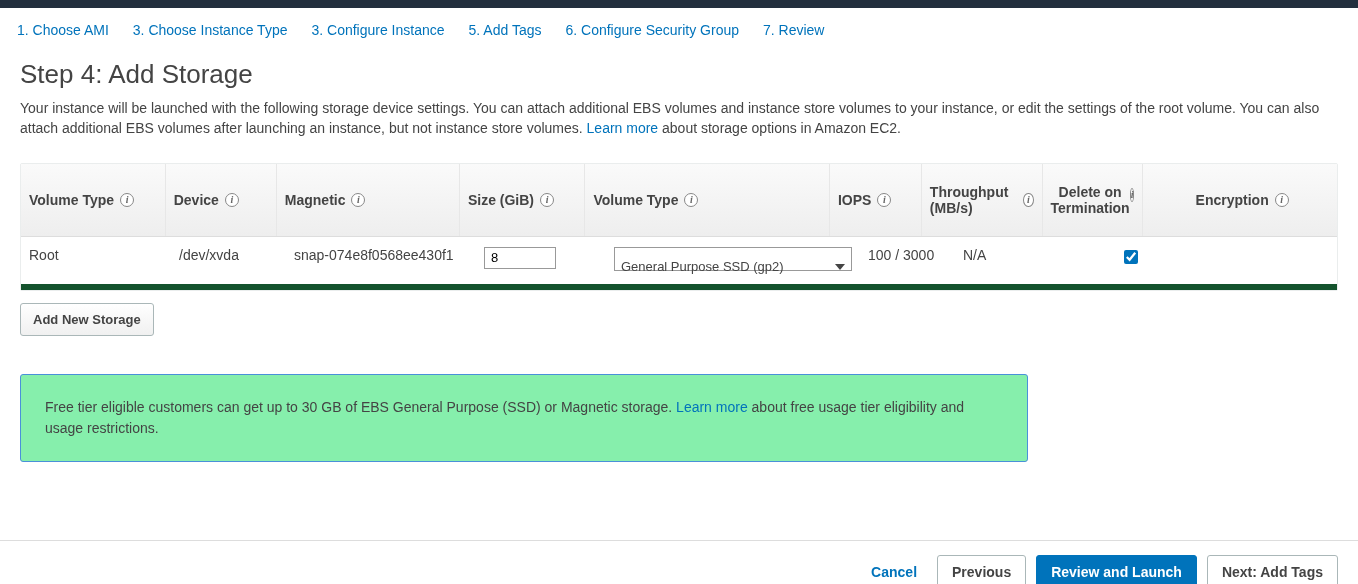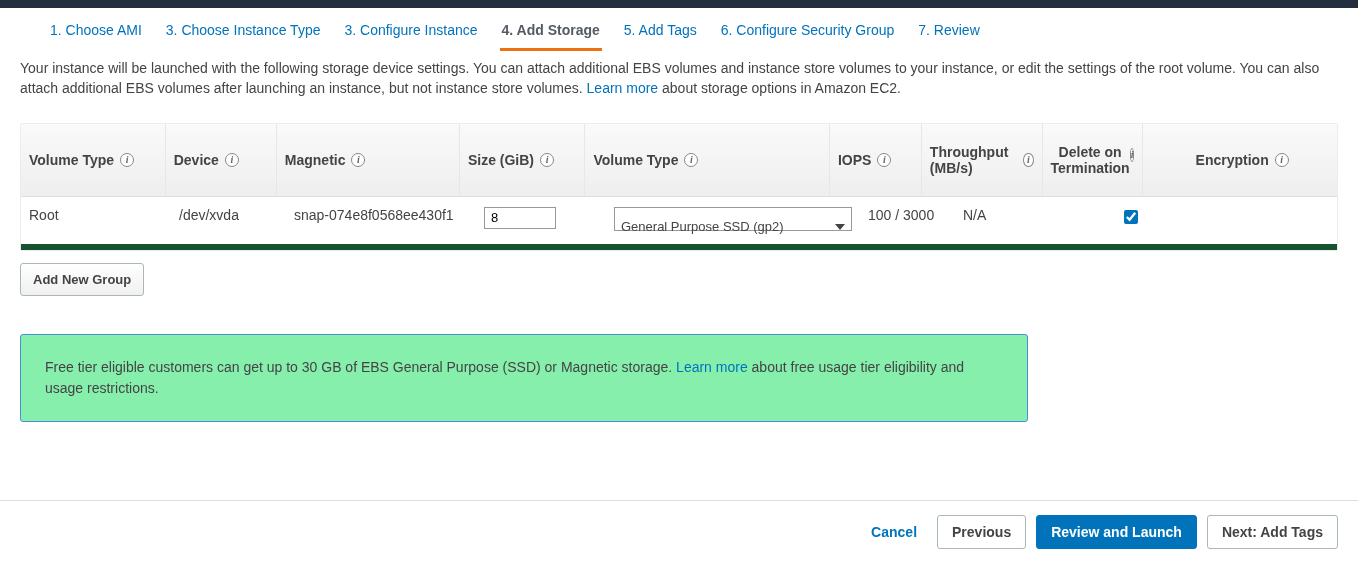--- a/index.html
+++ b/index.html
@@ -11,21 +11,21 @@
     background: #fff;
     width: 1358px;
   }
   .topbar {
     height: 8px;
     background: #232f3e;
   }
   .wizard-nav {
     display: flex;
     gap: 20px;
-    padding: 8px 0 0 48px;
+    padding: 8px 0 0 15px;
     border-bottom: 1px solid transparent;
   }
   .wizard-step {
     padding: 6px 2px 10px 2px;
     color: #0073bb;
     cursor: pointer;
   }
   .wizard-step.active {
     color: #545b64;
     font-weight: bold;
@@ -201,27 +201,27 @@
 </style>
 </head>
 <body>
 
 <div class="topbar"></div>
 
 <div class="wizard-nav">
   <div class="wizard-step">1. Choose AMI</div>
   <div class="wizard-step">3. Choose Instance Type</div>
   <div class="wizard-step">3. Configure Instance</div>
-  <div class="wizard-step active">4. Add Storage</div>
   <div class="wizard-step">5. Add Tags</div>
   <div class="wizard-step">6. Configure Security Group</div>
   <div class="wizard-step">7. Review</div>
 </div>
 
 <div class="content">
+  <h1 class="page-title">Step 4: Add Storage</h1>
   <div class="desc">
     <span>Your instance will be launched with the following storage device settings. You can attach additional EBS volumes and instance store volumes to your instance, or edit the settings of the root volume. You can also attach additional EBS volumes after launching an instance, but not instance store volumes.</span>
     <a>Learn more</a>
     <span>about storage options in Amazon EC2.</span>
   </div>
 
   <div class="vol-table">
     <div class="vol-head">
       <div class="cell col-voltype1">
         <span>Volume Type</span>
@@ -275,21 +275,21 @@
         </div>
       </div>
       <div class="cell col-iops">100 / 3000</div>
       <div class="cell col-thr">N/A</div>
       <div class="cell col-dot" style="text-align:center;">
         <input type="checkbox" class="checkbox" checked="" style="">
       </div>
     </div>
   </div>
 
-  <button class="add-volume-btn">Add New Group</button>
+  <button class="add-volume-btn">Add New Storage</button>
 
   <div class="notice">
     <span>Free tier eligible customers can get up to 30 GB of EBS General Purpose (SSD) or Magnetic storage.</span>
     <a>Learn more</a>
     <span>about free usage tier eligibility and usage restrictions.</span>
   </div>
 </div>
 
 <div class="footer">
   <button class="btn-link">Cancel</button>

